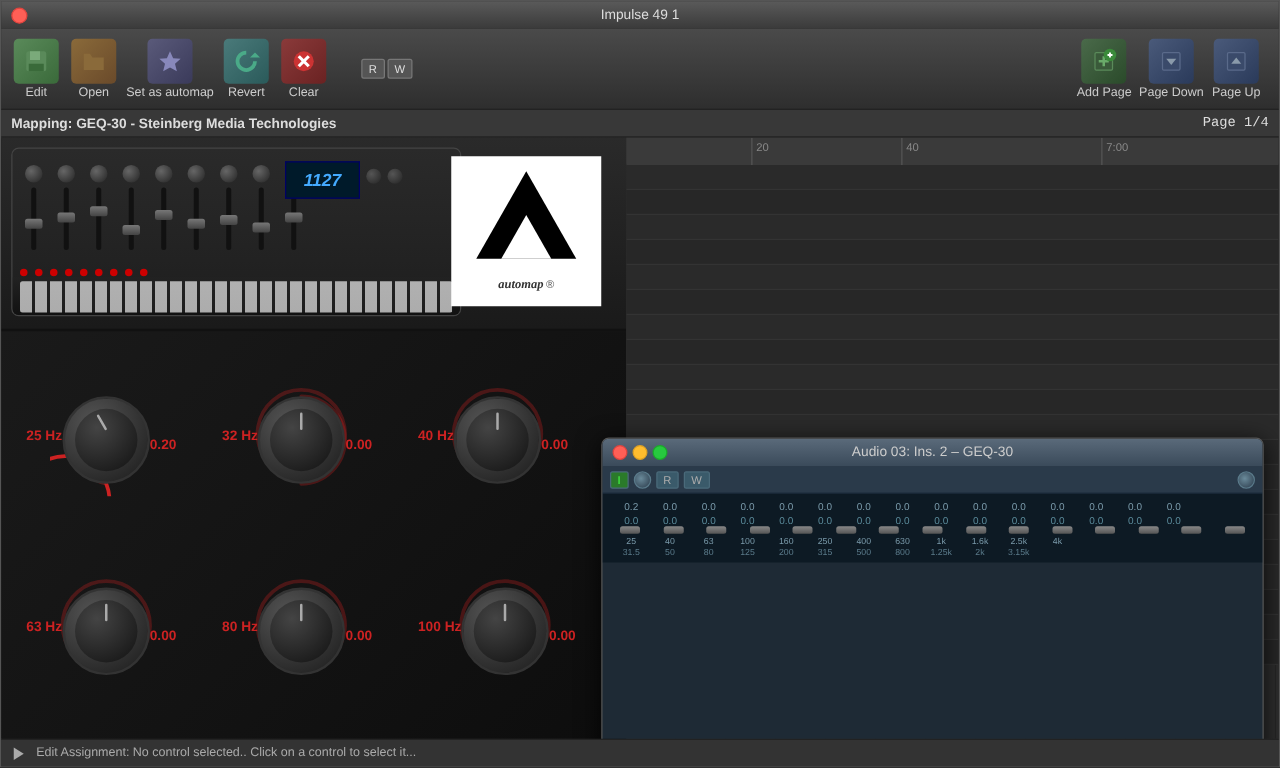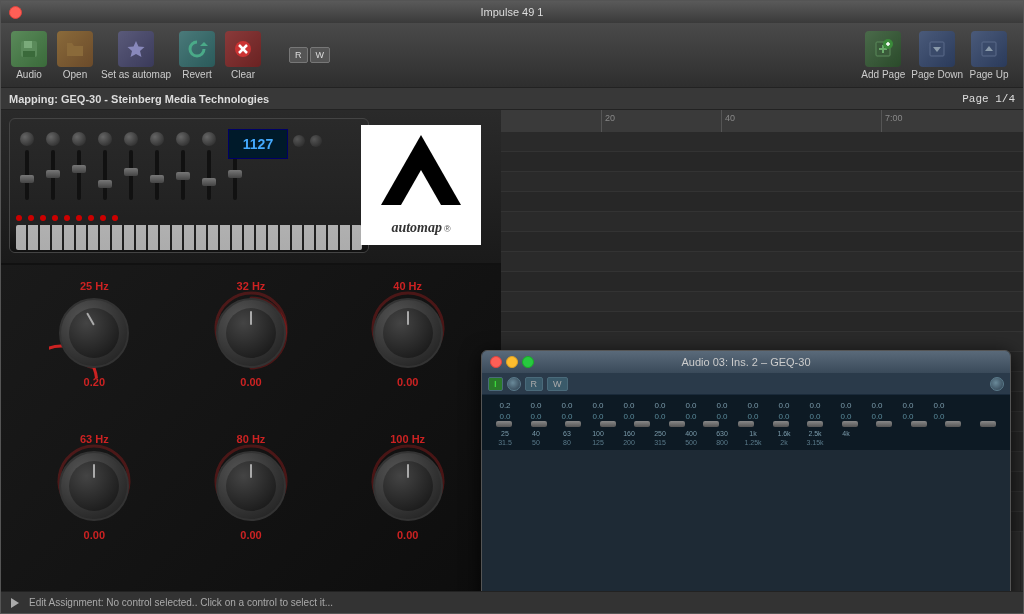--- a/index.html
+++ b/index.html
@@ -260,21 +260,21 @@
       background: linear-gradient(135deg, #1a1a1a, #0d0d0d);
       padding: 15px 20px;
       display: grid;
       grid-template-columns: repeat(3, 1fr);
       grid-template-rows: repeat(2, 1fr);
       gap: 10px;
     }
 
     .knob-group {
       display: flex;
-      flex-direction: column;
+      flex-direction: row;
       align-items: center;
     }
     .knob-label {
       color: #cc2222;
       font-size: 11px;
       font-weight: bold;
       margin-bottom: 6px;
     }
     .knob-container {
       position: relative;
@@ -496,21 +496,21 @@
 
   <div class="toolbar">
     <div class="toolbar-btn">
       <div class="icon-box icon-save">
         <svg width="22" height="22" viewBox="0 0 22 22">
           <rect x="3" y="3" width="16" height="16" rx="2" fill="#5a8a5a"></rect>
           <rect x="6" y="3" width="8" height="7" fill="#7aaa7a"></rect>
           <rect x="5" y="13" width="12" height="6" fill="#3a6a3a"></rect>
         </svg>
       </div>
-      <span class="btn-label">Audio</span>
+      <span class="btn-label">Edit</span>
     </div>
     <div class="toolbar-btn">
       <div class="icon-box icon-open">
         <svg width="22" height="22" viewBox="0 0 22 22">
           <path d="M3 8 L3 18 L19 18 L19 8 L10 8 L8 5 L3 5 Z" fill="#8a6a3a"></path>
         </svg>
       </div>
       <span class="btn-label">Open</span>
     </div>
     <div class="toolbar-btn" style="min-width:55px">
@@ -646,21 +646,21 @@
                 </div>
               </div>
               <div class="fader-channel" style="width:22px">
                 <div class="fader-knob" style="width:14px;height:14px;"></div>
                 <div class="fader-track" style="height:50px;">
                   <div class="fader-thumb" style="top:20px;"></div>
                 </div>
               </div>
             </div>
 
-            <div style="display:flex; flex-direction:column; align-items:center; margin-left:10px;">
+            <div style="display:flex; flex-direction:column; align-items:center; margin-left:10px;font-style:italic;">
               <div class="controller-led">
                 <span>1127</span>
               </div>
 
               <div style="display:flex; gap:5px; margin-top:8px;">
                 <div style="width:12px;height:12px;border-radius:50%;background:radial-gradient(circle at 35% 35%,#555,#222);"></div>
                 <div style="width:12px;height:12px;border-radius:50%;background:radial-gradient(circle at 35% 35%,#555,#222);"></div>
                 <div style="width:12px;height:12px;border-radius:50%;background:radial-gradient(circle at 35% 35%,#555,#222);"></div>
                 <div style="width:12px;height:12px;border-radius:50%;background:radial-gradient(circle at 35% 35%,#555,#222);"></div>
               </div>
@@ -694,21 +694,21 @@
             <div class="pad"></div>
             <div class="pad"></div>
         </div>
 
         <div class="automap-logo">
           <div style="position:relative; width:80px; height:75px;">
             <div style="width:0;height:0;border-left:40px solid transparent;border-right:40px solid transparent;border-bottom:70px solid black; position:absolute; top:0; left:0;"></div>
             <div style="width:0;height:0;border-left:20px solid transparent;border-right:20px solid transparent;border-bottom:35px solid white; position:absolute; top:35px; left:20px;"></div>
           </div>
           <div style="display:flex;align-items:baseline;gap:2px;margin-top:4px;">
-            <span class="automap-text" style="font-style:italic;font-weight:bold;color:#333;font-size:14px;font-family:serif;">automap</span>
+            <span class="automap-text" style="font-style:italic;font-weight:bold;color:#333;font-size:10px;font-family:serif;">automap</span>
             <span class="automap-reg" style="font-size:9px;color:#555;">®</span>
           </div>
         </div>
       </div>
 
       <div class="knobs-section">
 
         <div class="knob-group">
           <span class="knob-label">25 Hz</span>
           <div class="knob-container">

